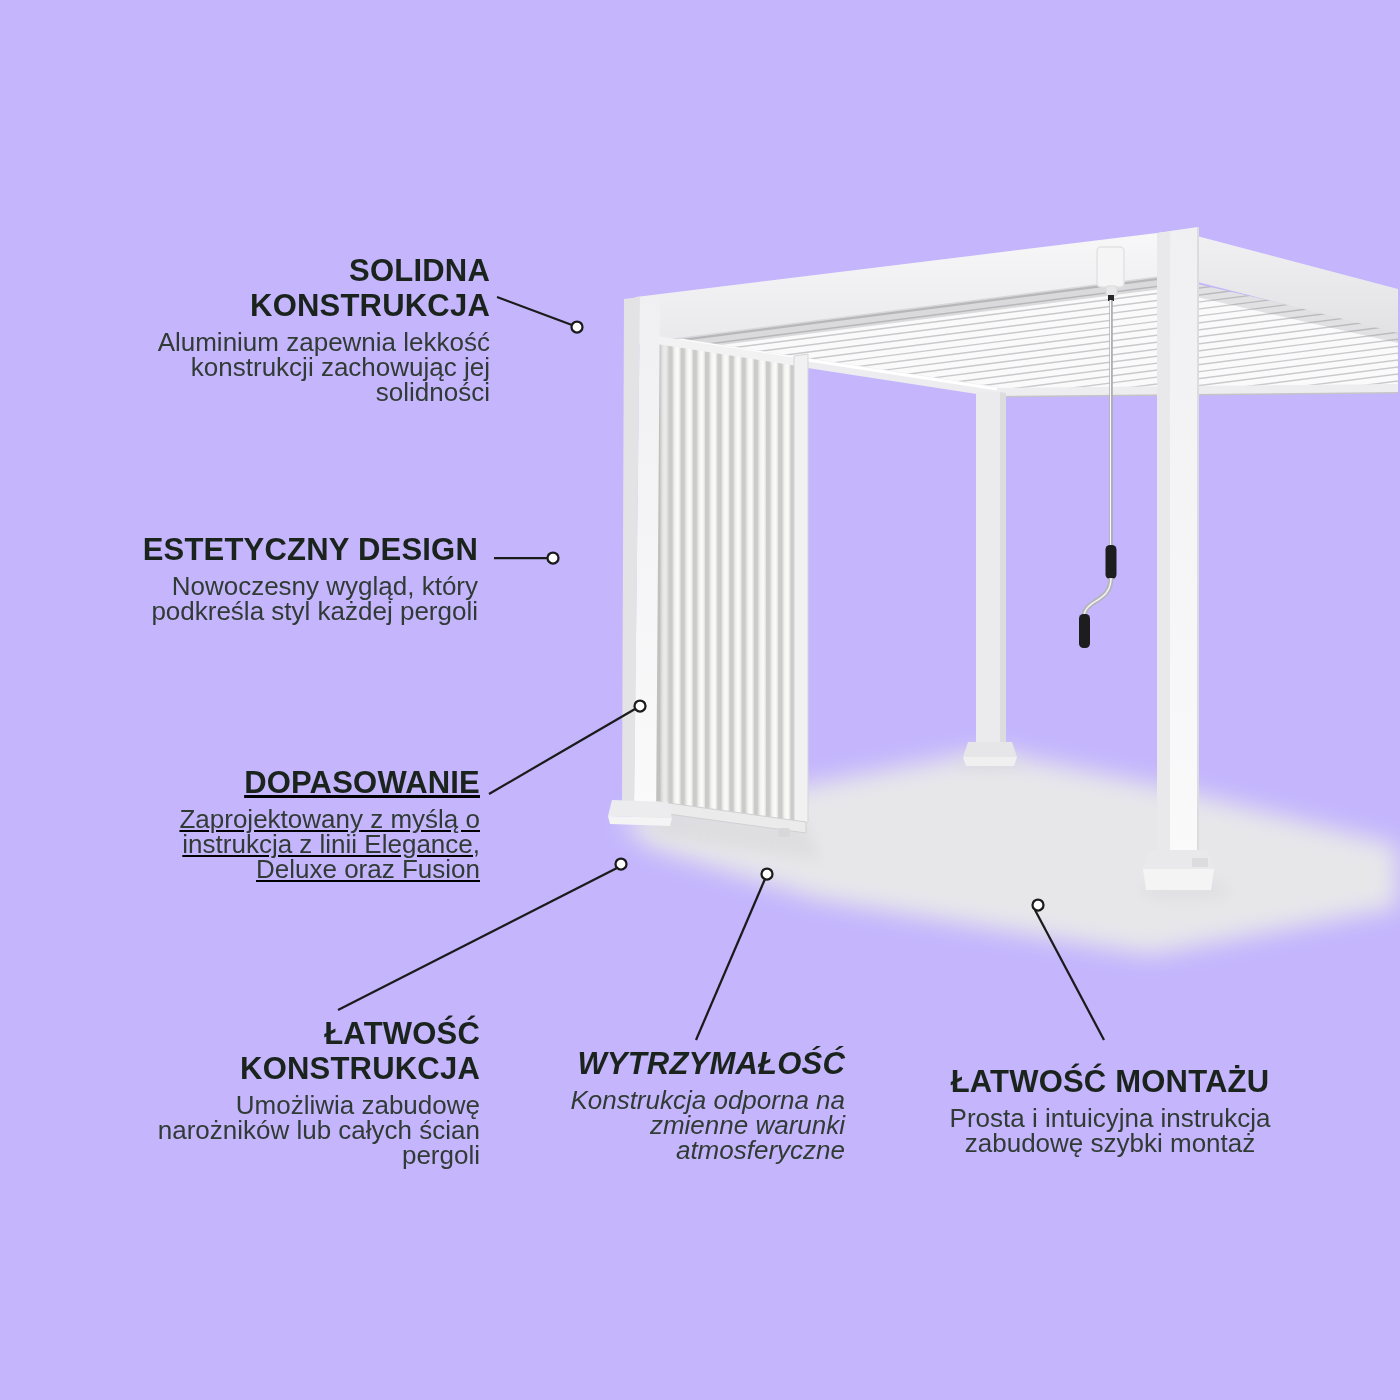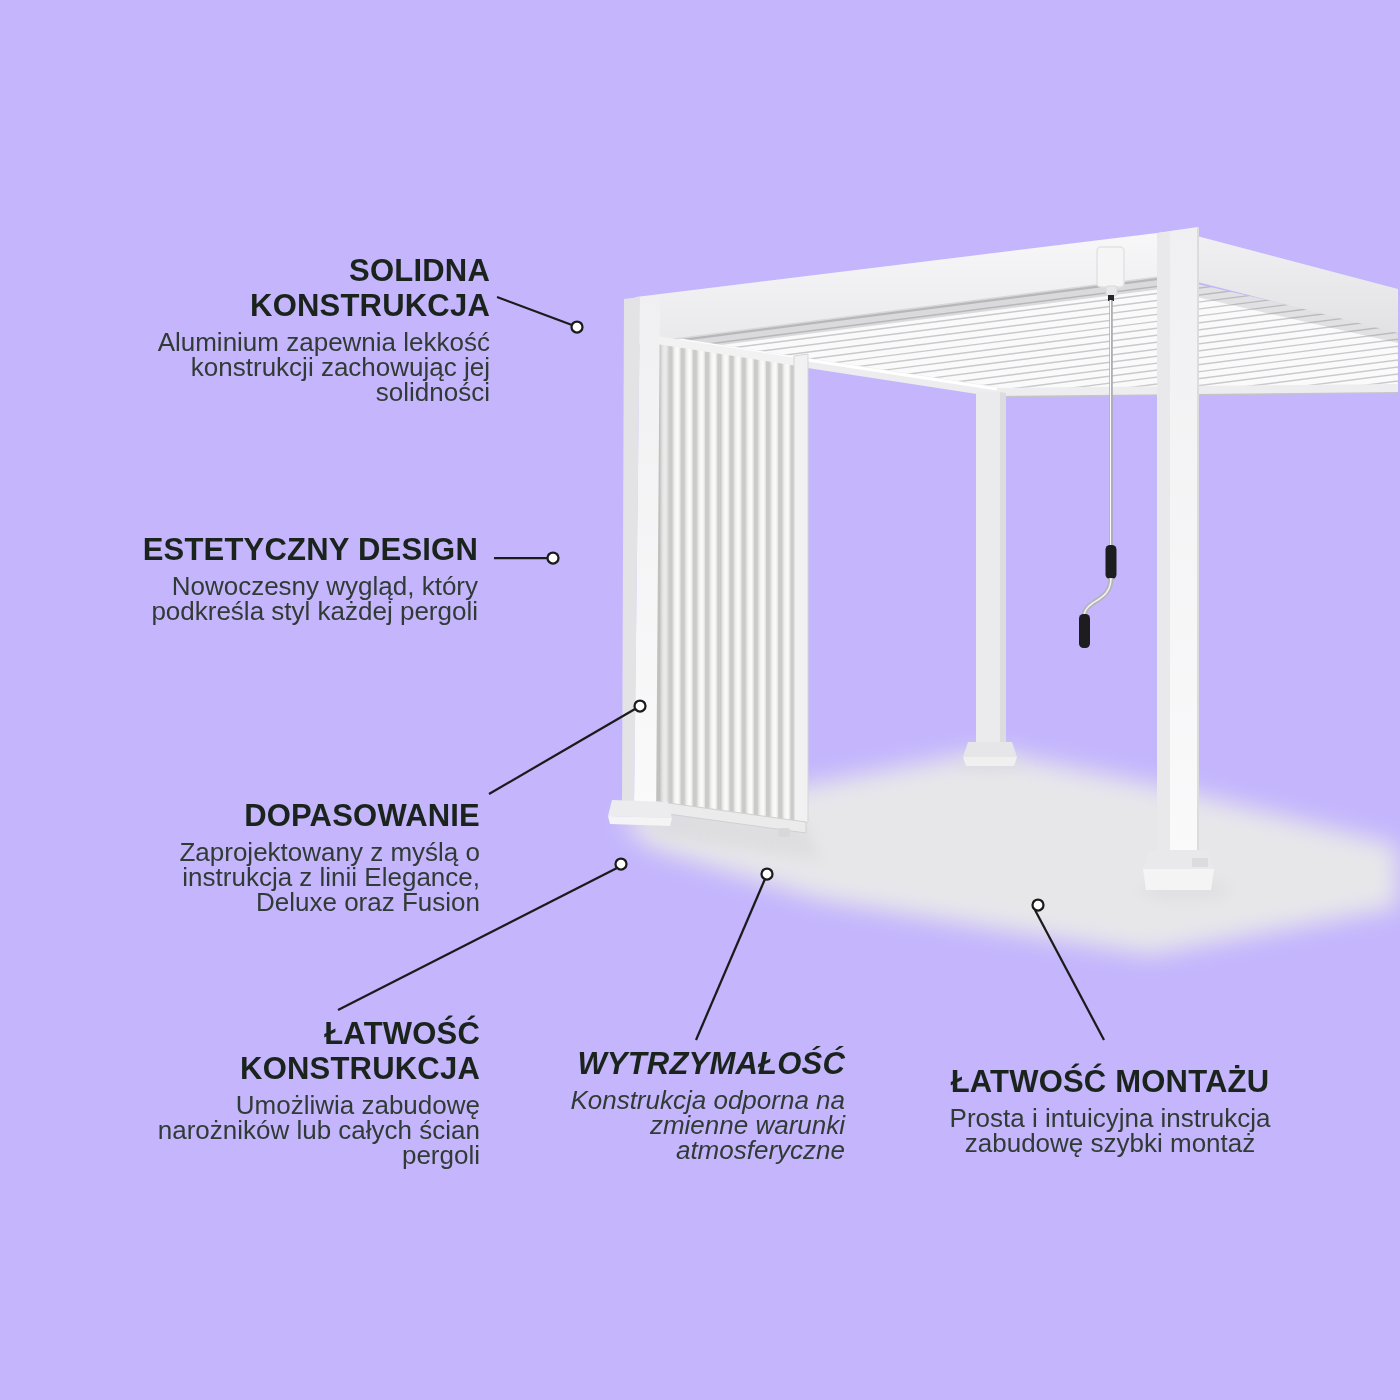--- a/index.html
+++ b/index.html
@@ -15,21 +15,21 @@
   }
   .feature .desc{margin-top:7px;}
   .feature .dline{
     font-size:26px;font-weight:400;line-height:25px;color:#313b35;white-space:nowrap;
   }
   .align-right{text-align:right;}
   .align-center{text-align:center;}
   .f-solidna{top:253px;right:910px;}
   .f-estetyczny{top:532px;right:922px;}
   .f-estetyczny .desc{}
-  .f-dopasowanie{top:798px;right:920px;}
+  .f-dopasowanie{top:765px;right:920px;text-decoration:underline;}
   .f-modulowa{top:1016px;right:920px;}
   .f-wytrzymalosc{top:1046px;right:555px;font-style:italic;}
   .f-latwosc{top:1046px;left:929px;width:362px;margin-top:18px;}
 </style>
 </head>
 <body>
 
 <div class="stage">
 
   <svg class="illus" viewBox="0 0 1400 1400">

